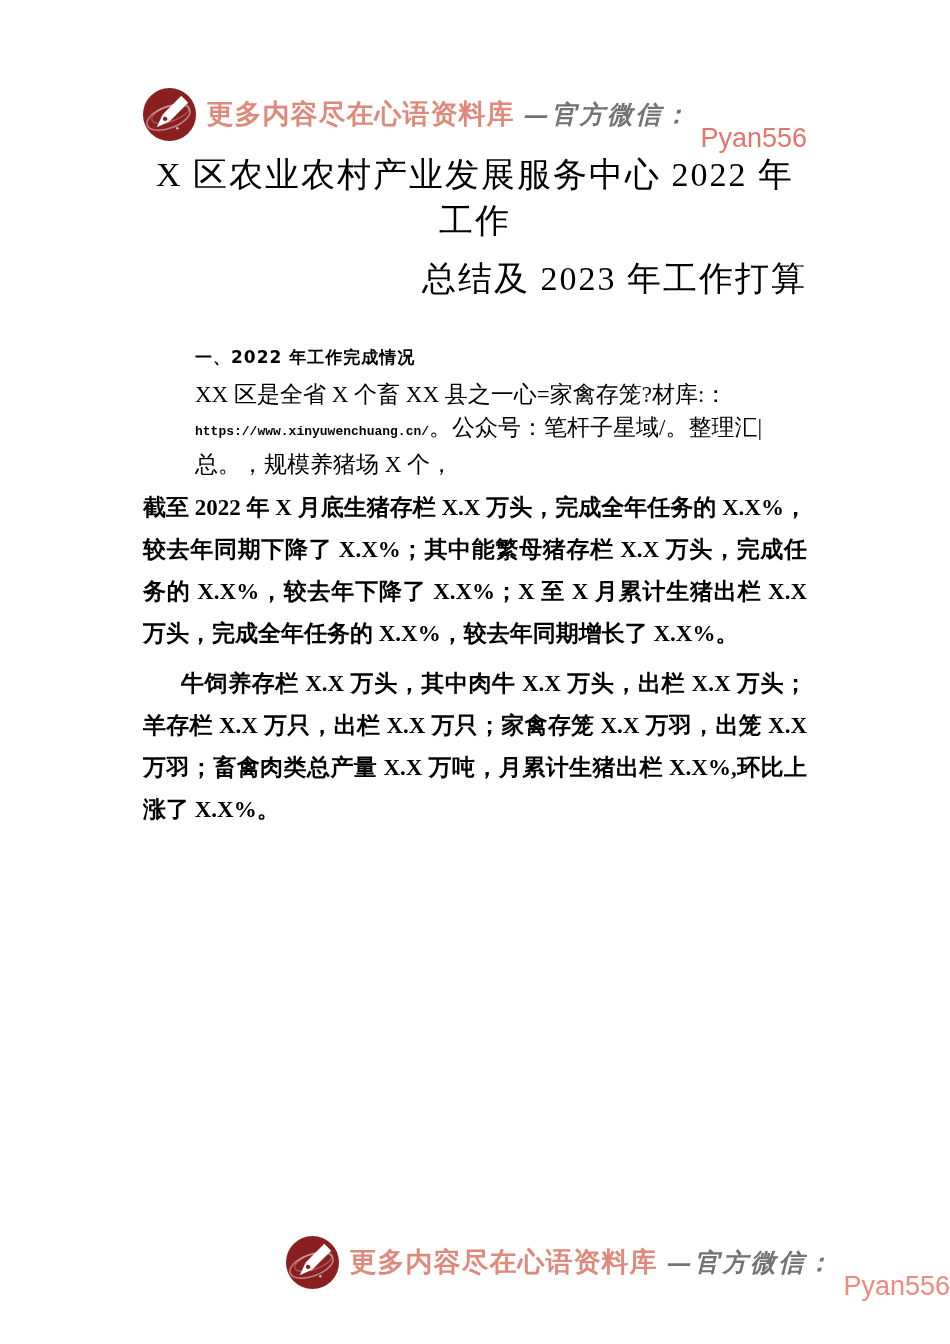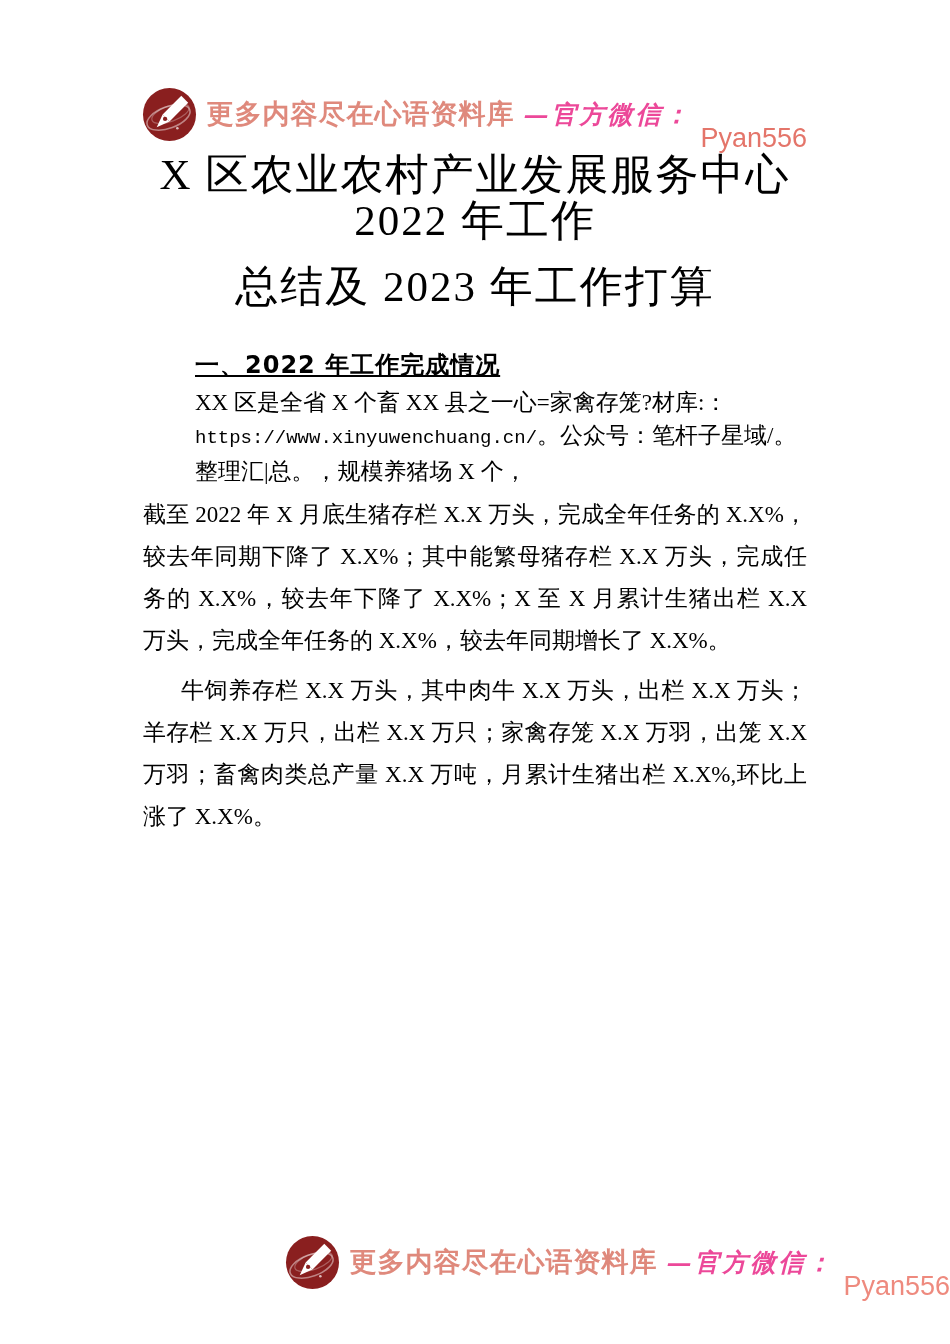--- a/index.html
+++ b/index.html
@@ -9,42 +9,42 @@
     overflow:hidden;
   }
   .page{position:absolute;inset:0;padding:0 143px;box-sizing:border-box;}
   
   .banner{display:flex;align-items:center;justify-content:flex-end;gap:9px;}
   .banner.header{margin-top:86px;height:56px;}
   .banner.footer{position:absolute;left:0;right:0;top:1234px;height:56px;}
   .logo{width:55px;height:55px;flex:0 0 auto;}
   .logo svg{width:55px;height:55px;display:block;}
   .brand{color:#df897c;font-size:27px;font-weight:600;letter-spacing:1px;white-space:nowrap;}
-  .wlabel{color:#ec4899;font-size:25px;font-style:italic;font-weight:600;
+  .wlabel{color:#737373;font-size:25px;font-style:italic;font-weight:600;
           font-family:"DejaVu Serif","Liberation Serif",serif;letter-spacing:3px;white-space:nowrap;}
   .wid{font-family:"Liberation Sans","DejaVu Sans",sans-serif;font-size:27px;white-space:nowrap;margin-top:48px;}
   .wid.hdr{color:#e4756a;}
   .wid.ftr{color:#ee8a7e;}
   
-  .title{font-size:43px;line-height:46px;font-weight:400;text-align:center;
+  .title{font-size:34px;line-height:46px;font-weight:400;text-align:center;
          letter-spacing:2px;margin:10px 0 0 0;}
-  .title.second{margin-top:20px;}
+  .title.second{margin-top:12px;text-align:right;}
   
   .sec-heading{font-family:"DejaVu Sans","Liberation Sans",sans-serif;font-weight:bold;
-         font-size:24px;line-height:30px;margin:40px 0 0 52px;letter-spacing:1px;text-decoration:underline;}
+         font-size:17px;line-height:30px;margin:40px 0 0 52px;letter-spacing:1px;}
   
   p{margin:0;}
   .indent-block{margin:6px 0 0 52px;width:612px;font-size:23px;line-height:33px;
          text-align:left;word-break:normal;overflow-wrap:normal;}
   .body-par{margin-top:6px;font-size:23px;line-height:42px;text-align:justify;
-         text-justify:inter-character;}
+         text-justify:inter-character;font-weight:bold;}
   .fi{ text-indent:38px; }
   .fi-big{ text-indent:44px; }
   .gap8{margin-top:8px;}
-  .url{font-family:"Liberation Mono","DejaVu Sans Mono",monospace;font-size:19px;}
+  .url{font-family:"Liberation Mono","DejaVu Sans Mono",monospace;font-size:13px;font-weight:bold;}
 </style>
 </head>
 <body>
 
 <div class="page">
 
   <div class="banner header">
     <span class="logo">
       <svg viewBox="0 0 56 56" xmlns="http://www.w3.org/2000/svg" aria-hidden="true">
         <circle cx="28" cy="28" r="27" fill="#8a1f1f"></circle>

